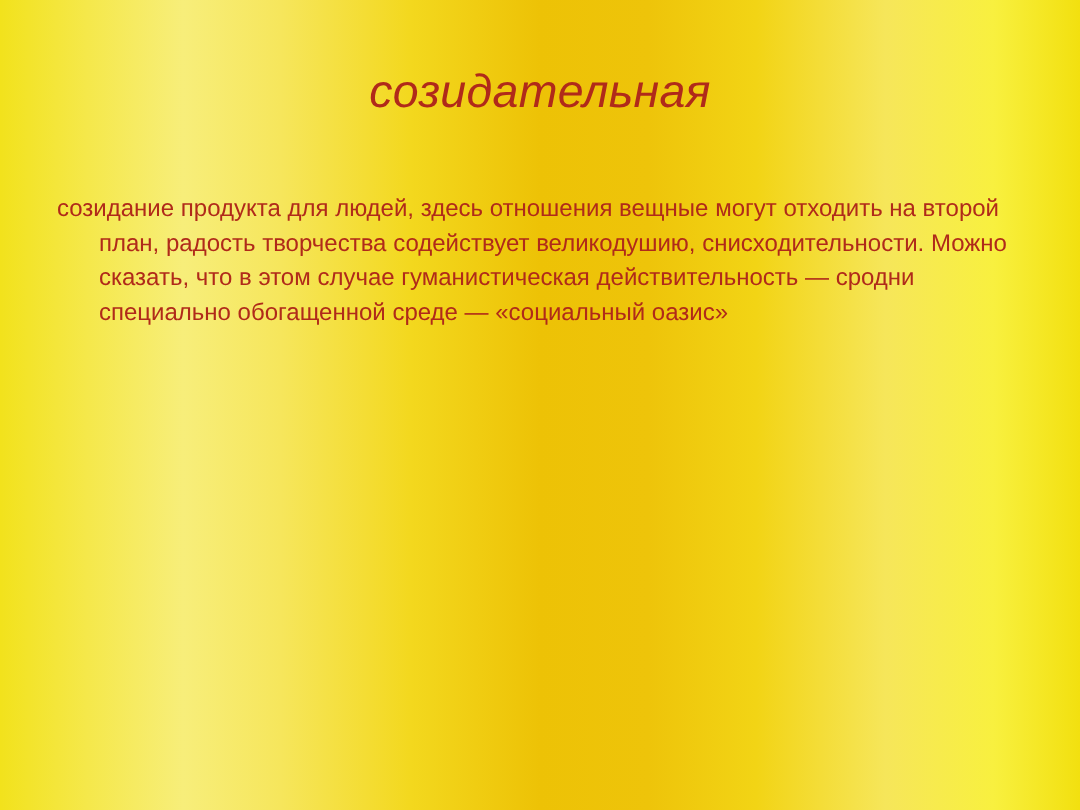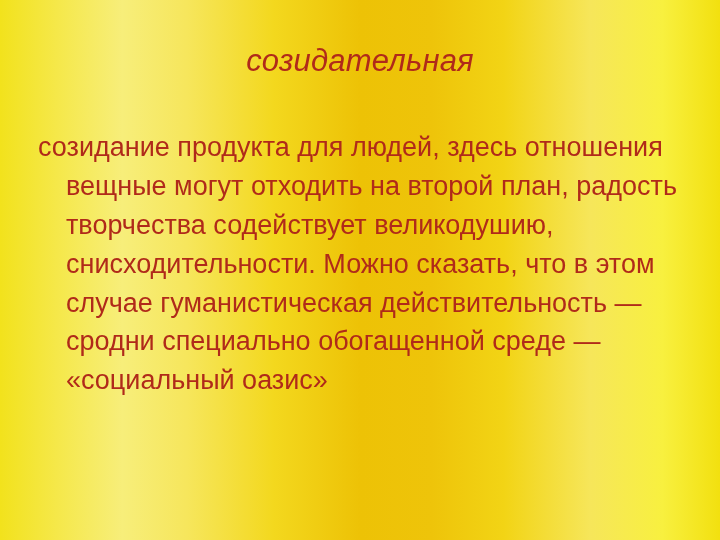--- a/index.html
+++ b/index.html
@@ -41,21 +41,21 @@
     font-style: italic;
     color: #b02a1a;
     letter-spacing: 0.2px;
     line-height: 1.1;
   }
   .slide-body {
     position: absolute;
     top: 128px;
     left: 38px;
     width: 630px;
-    font-size: 27px;
+    font-size: 16px;
     line-height: 1.44;
     color: #b02a1a;
     text-indent: -28px;
     padding-left: 28px;
     white-space: pre-wrap;
   }
 </style>
 </head>
 <body>
 

